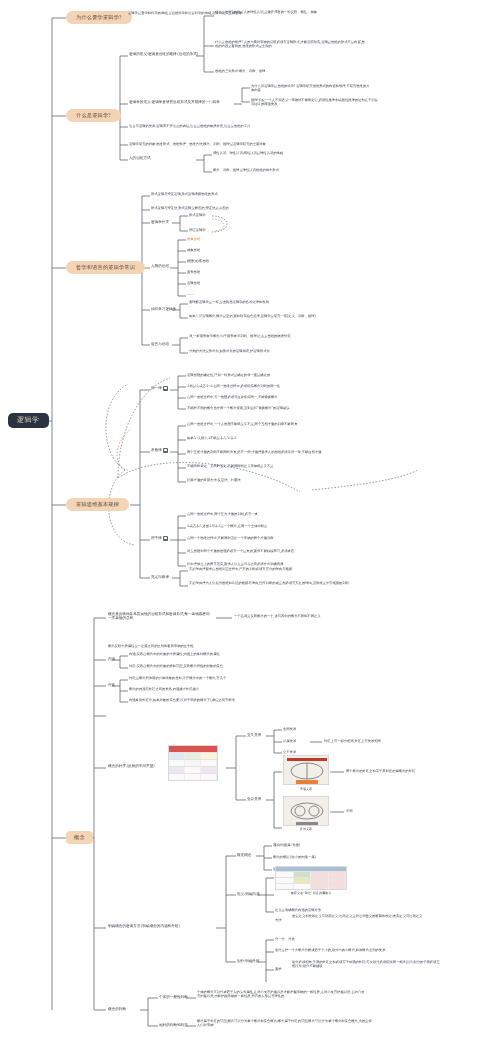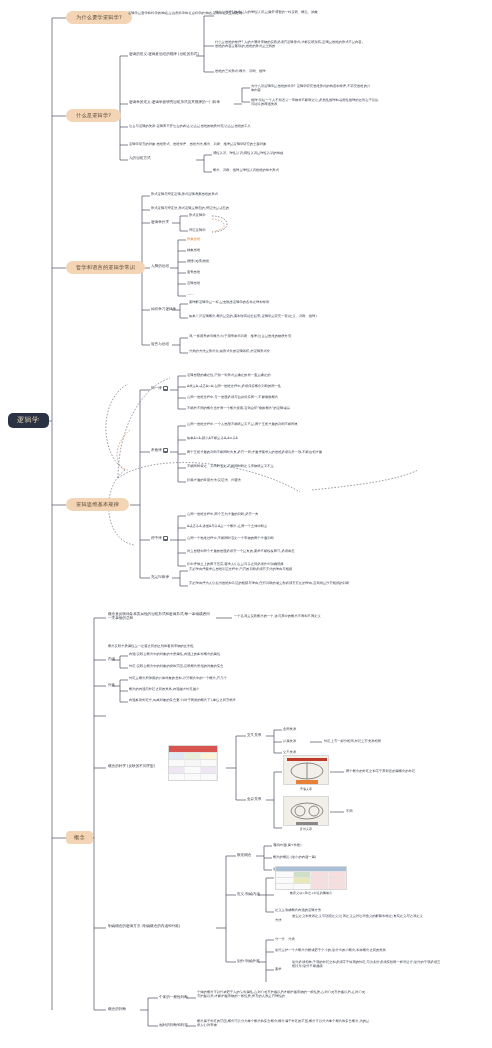--- a/index.html
+++ b/index.html
@@ -7,20 +7,21 @@
     margin: 0; padding: 0;
     background: #ffffff;
     font-family: "DejaVu Sans", "Liberation Sans", sans-serif;
   }
   #canvas {
     position: relative;
     width: 492px;
     height: 1048px;
     background: #ffffff;
     overflow: hidden;
+    font-family: Liberation Serif, serif;
   }
   #edges { position: absolute; left: 0; top: 0; width: 492px; height: 1048px; pointer-events: none; }
 
   .node { position: absolute; }
 
   
   .root-node {
     background: #2b3244;
     color: #e8d9b8;
     border-radius: 5px;

